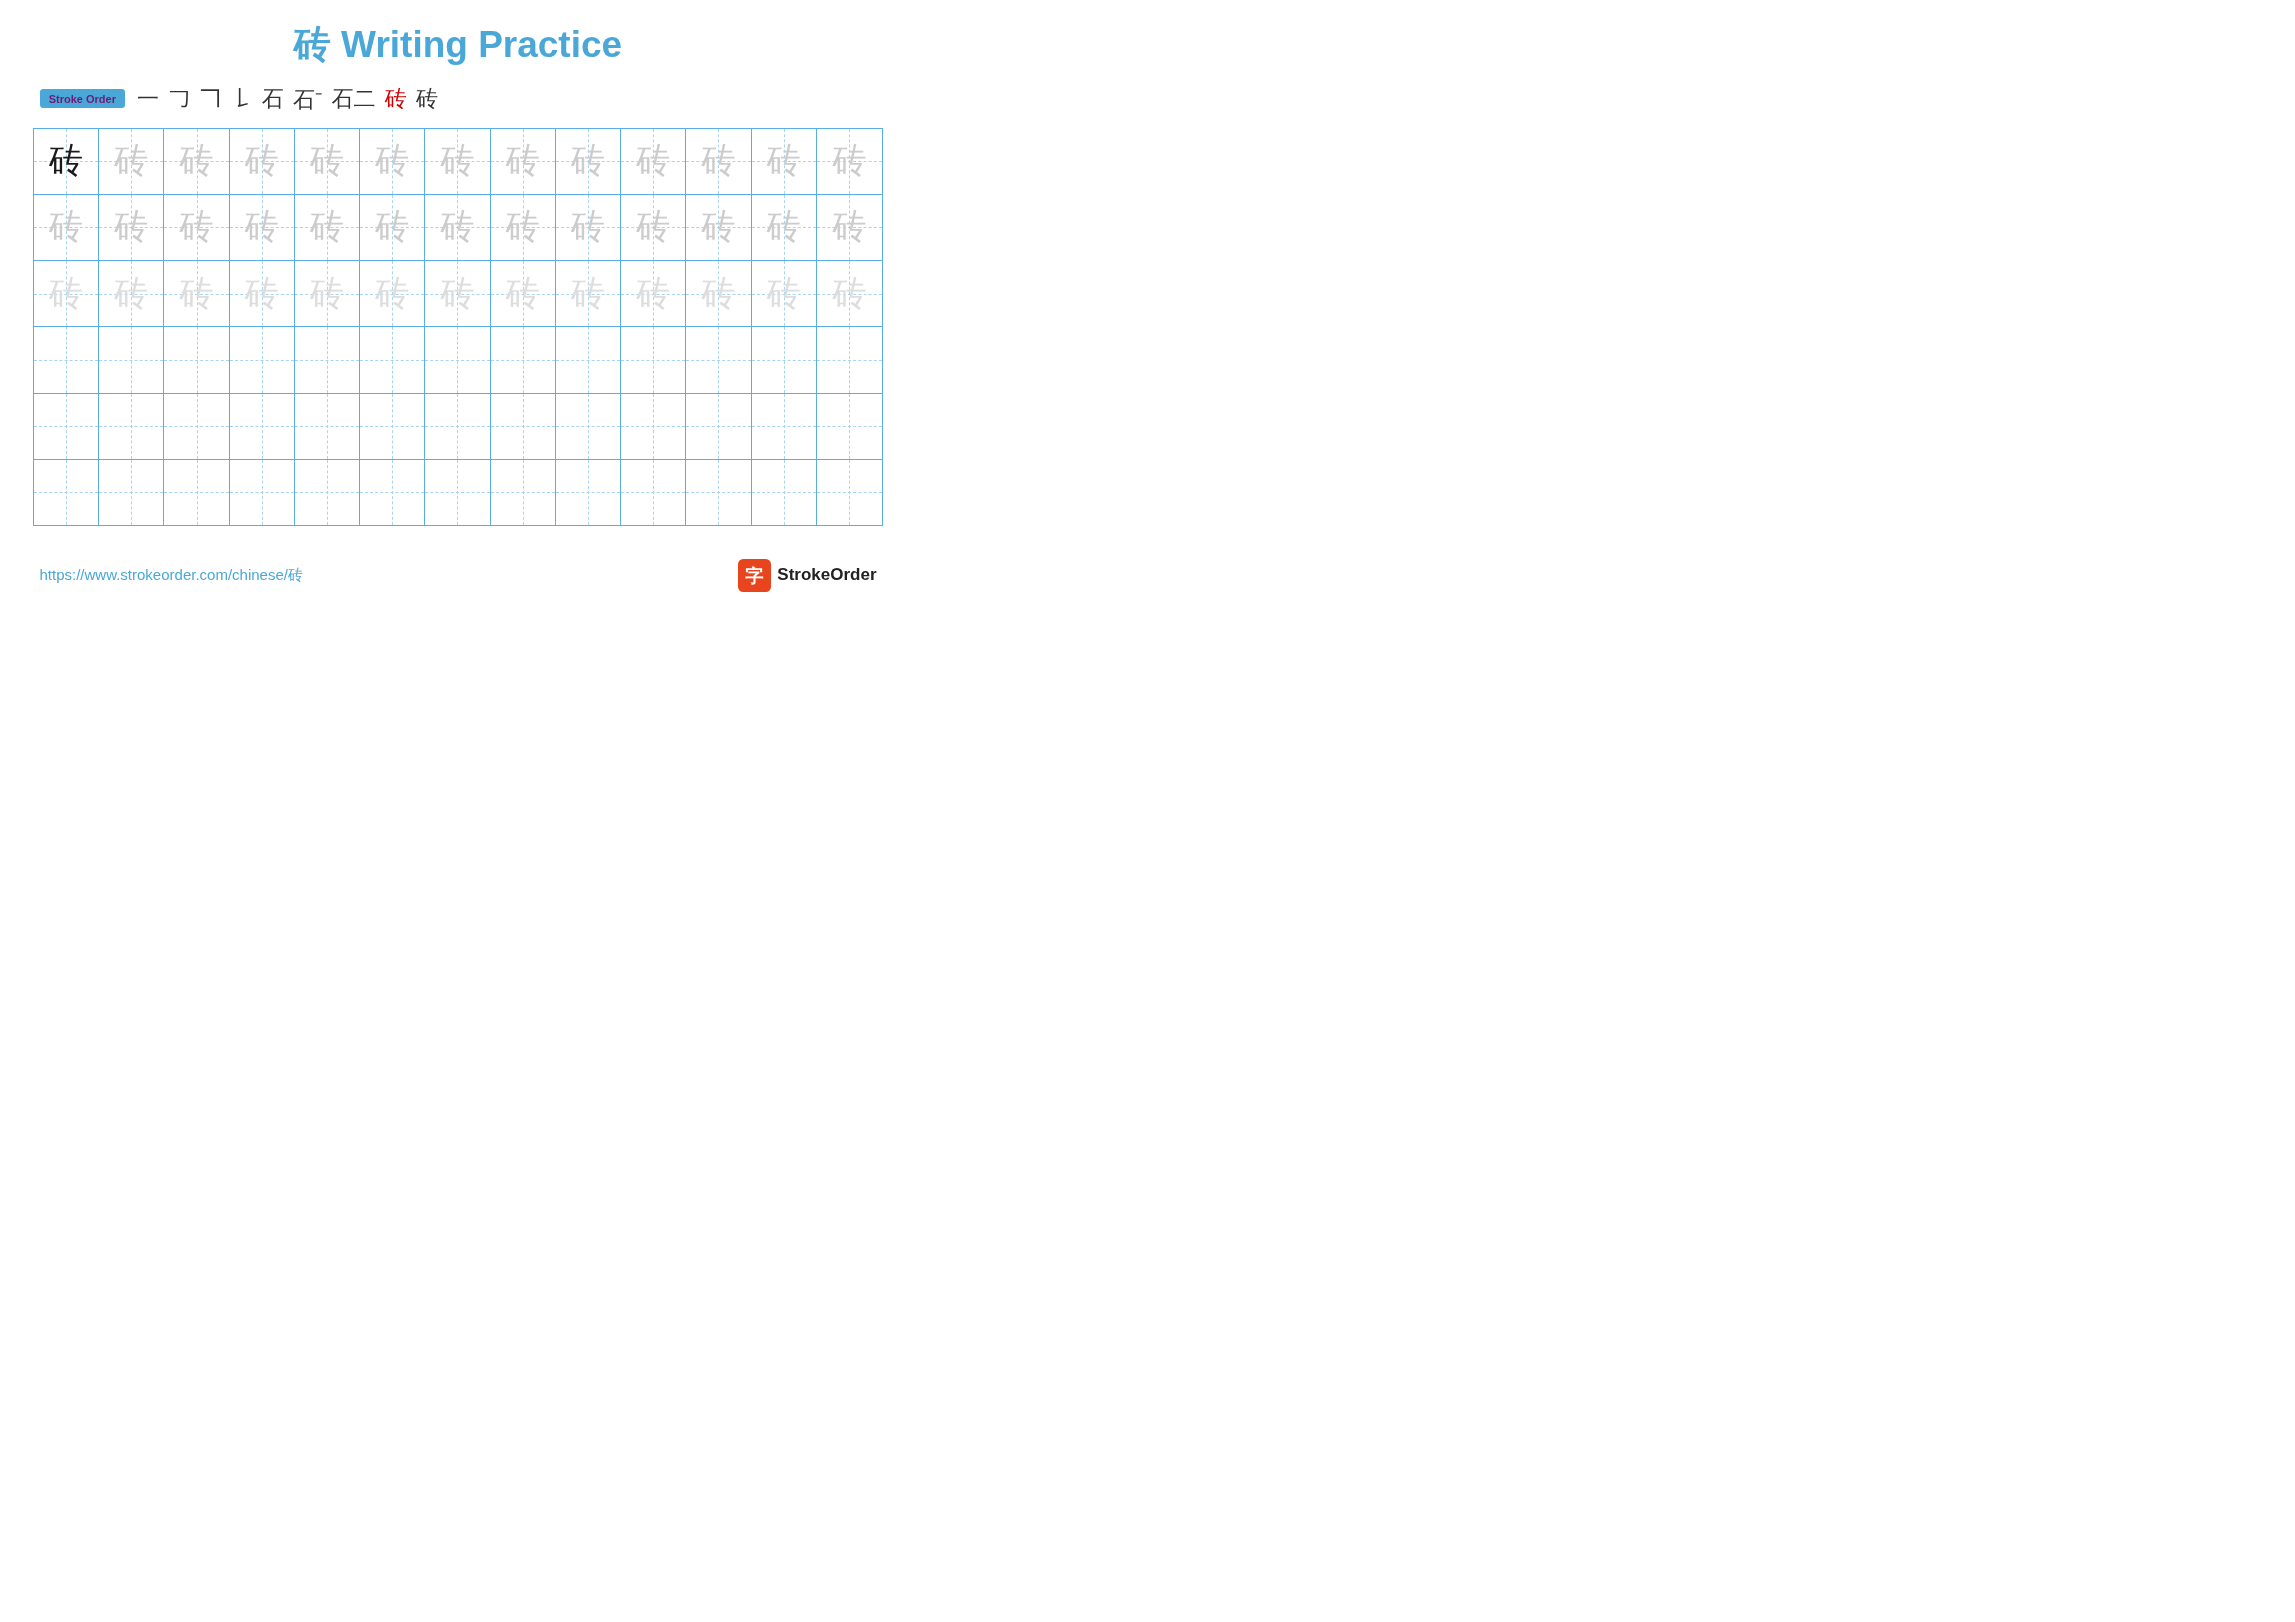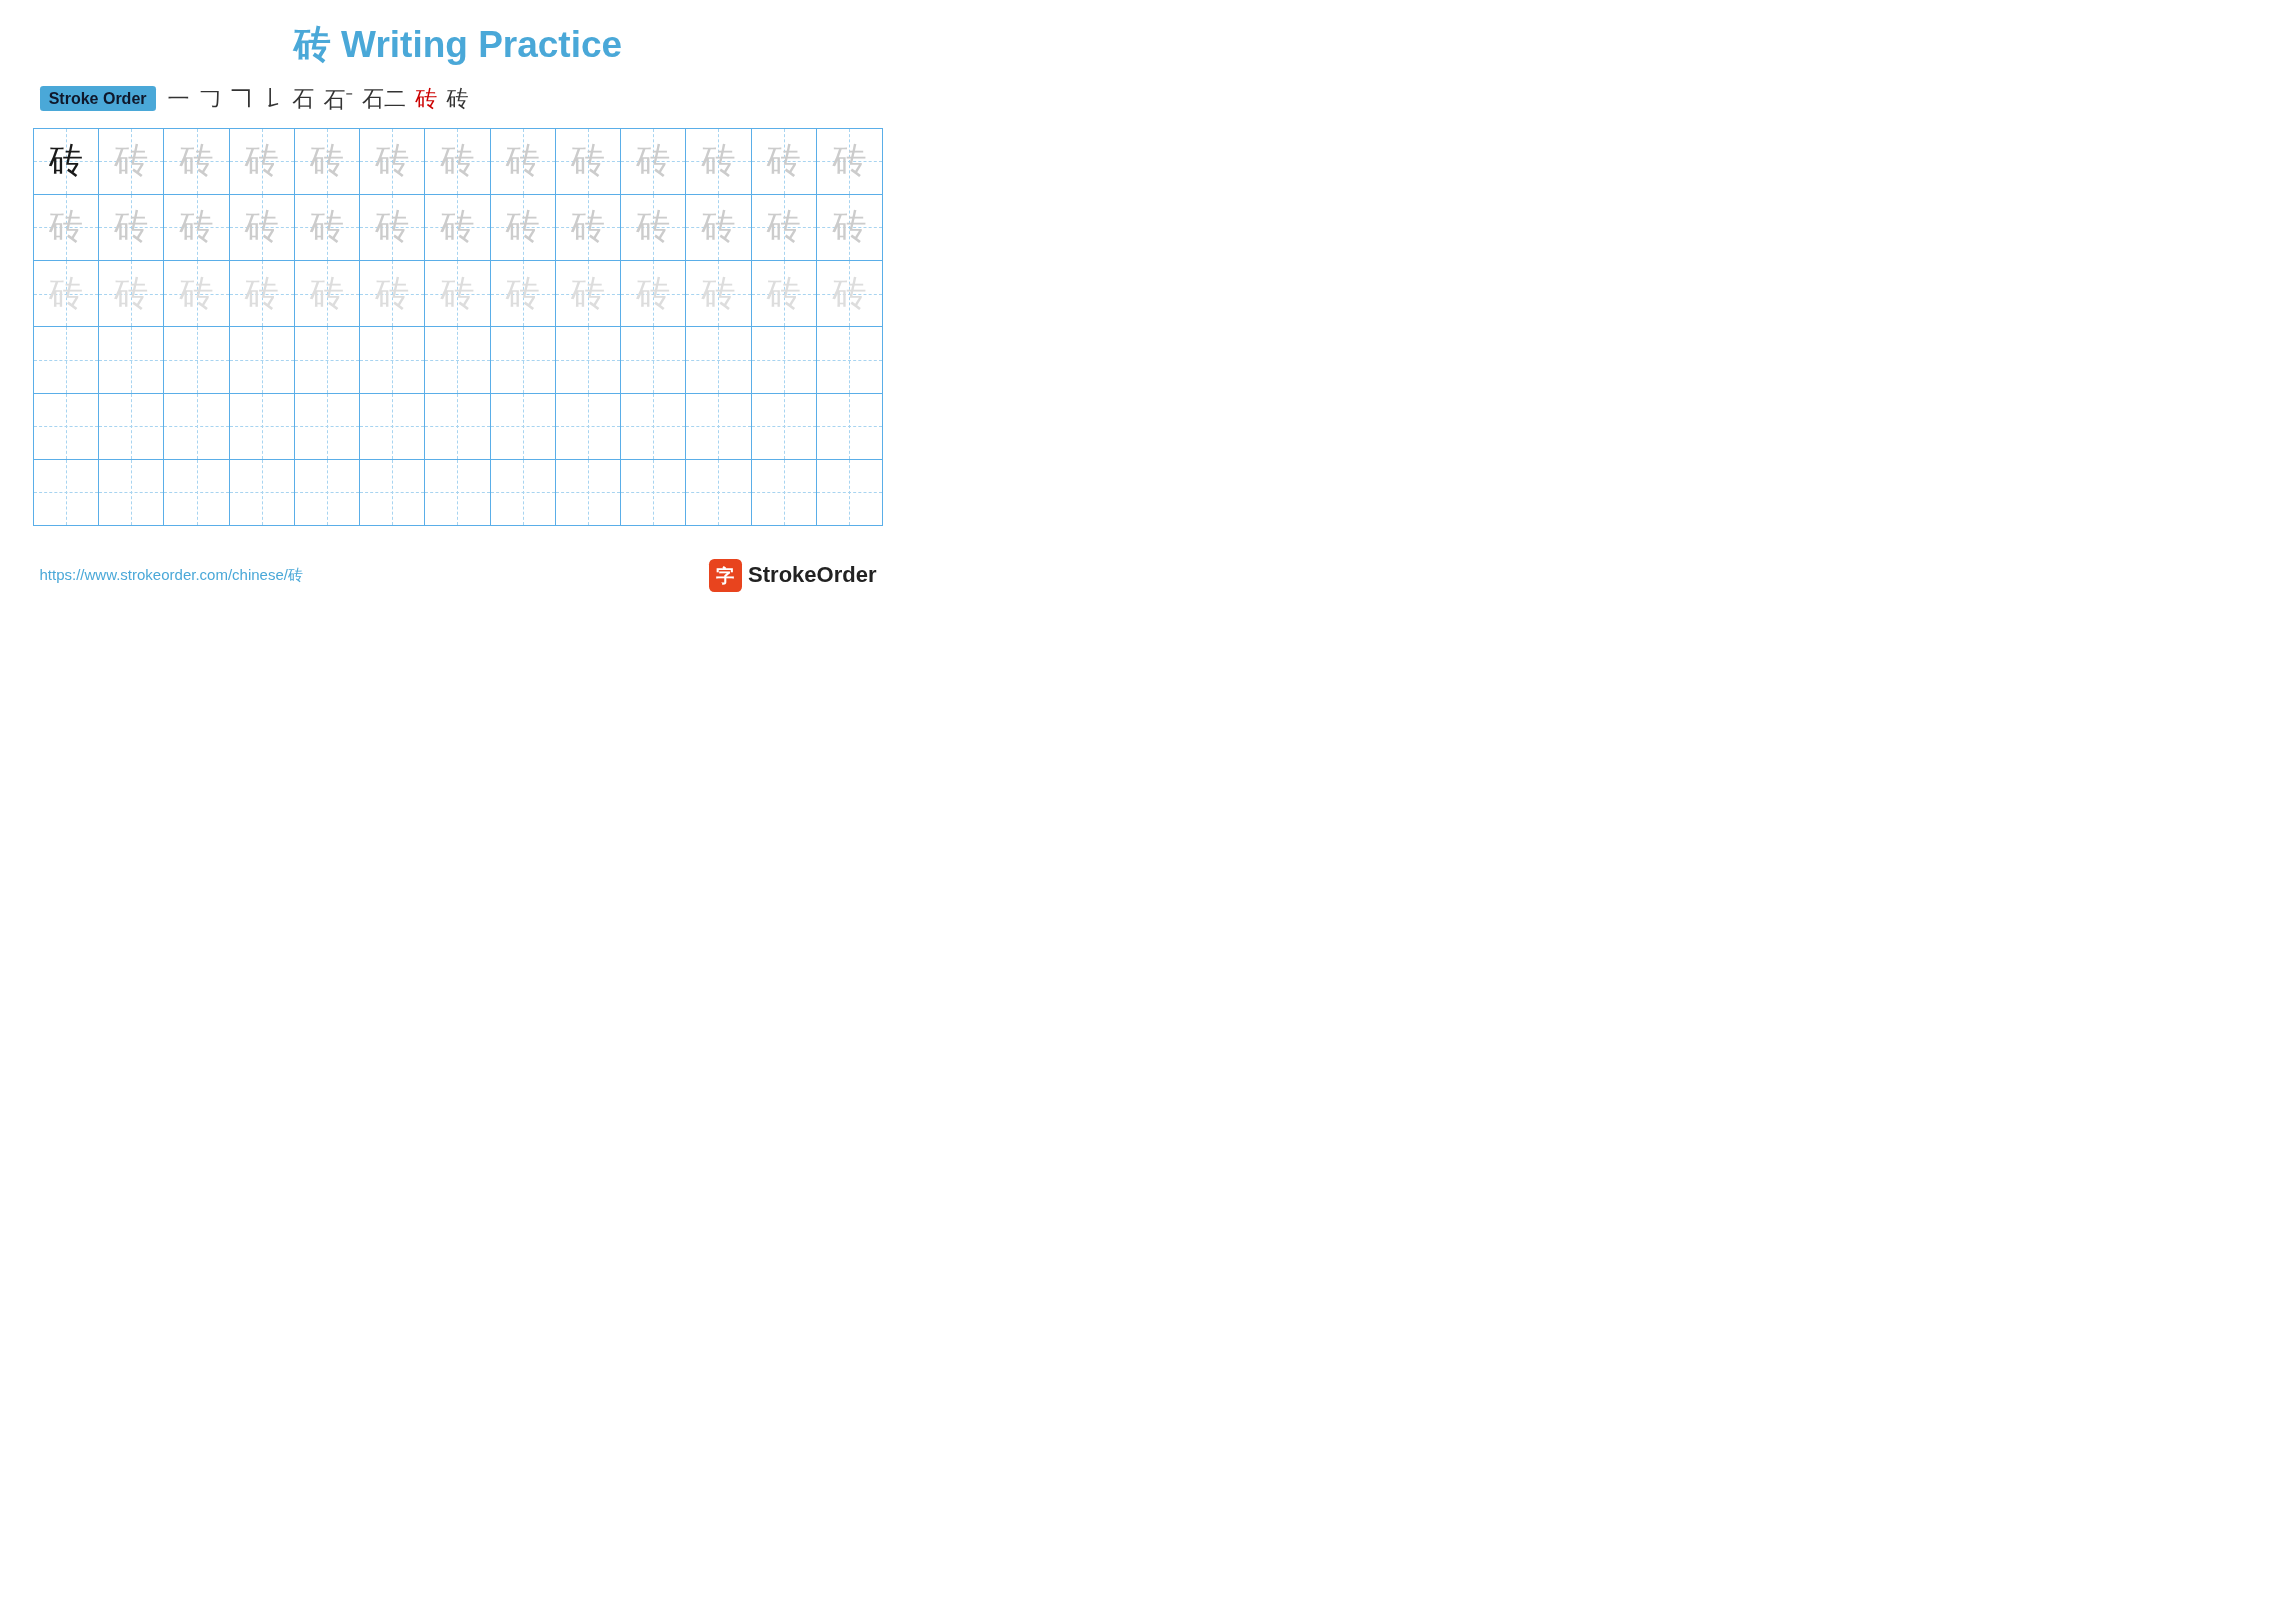--- a/index.html
+++ b/index.html
@@ -23,24 +23,24 @@
     .stroke-order-row {
       display: flex;
       align-items: center;
       gap: 11.8px;
       margin-bottom: 13px;
       padding-left: 6.5px;
     }
 
     .stroke-order-badge {
       background: #4aa8d8;
-      color: #0f172a;
+      color: #701a75;
       padding: 3.3px 9.2px;
       border-radius: 3.3px;
-      font-size: 16px;
+      font-size: 11px;
       font-family: sans-serif;
       font-weight: bold;
       white-space: nowrap;
     }
 
     .stroke-sequence {
       display: flex;
       align-items: center;
       gap: 9.2px;
     }
@@ -159,21 +159,21 @@
       border-radius: 5.2px;
       display: flex;
       align-items: center;
       justify-content: center;
       color: white;
       font-size: 18.3px;
       font-weight: bold;
     }
 
     .footer-logo-text {
-      font-size: 22px;
+      font-size: 17px;
       font-weight: bold;
       color: #222;
       font-family: sans-serif;
       text-align: right;
     }
   </style>
 </head>
 <body>
 
 <div class="page-title">

